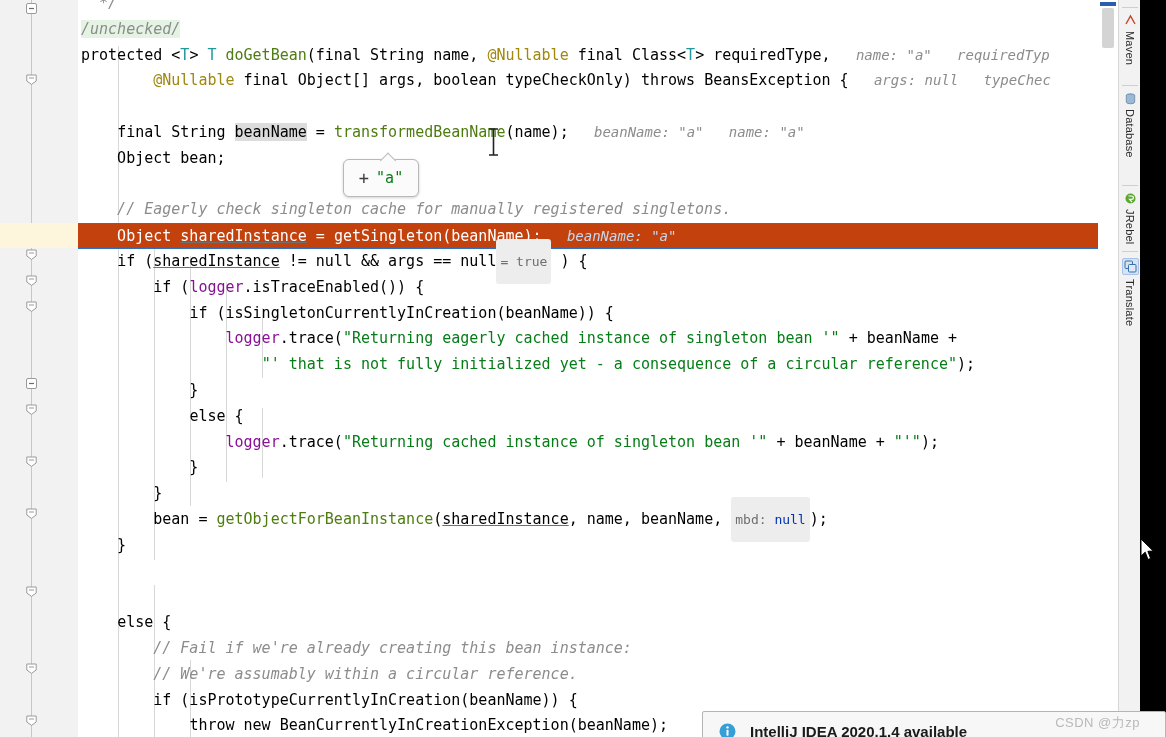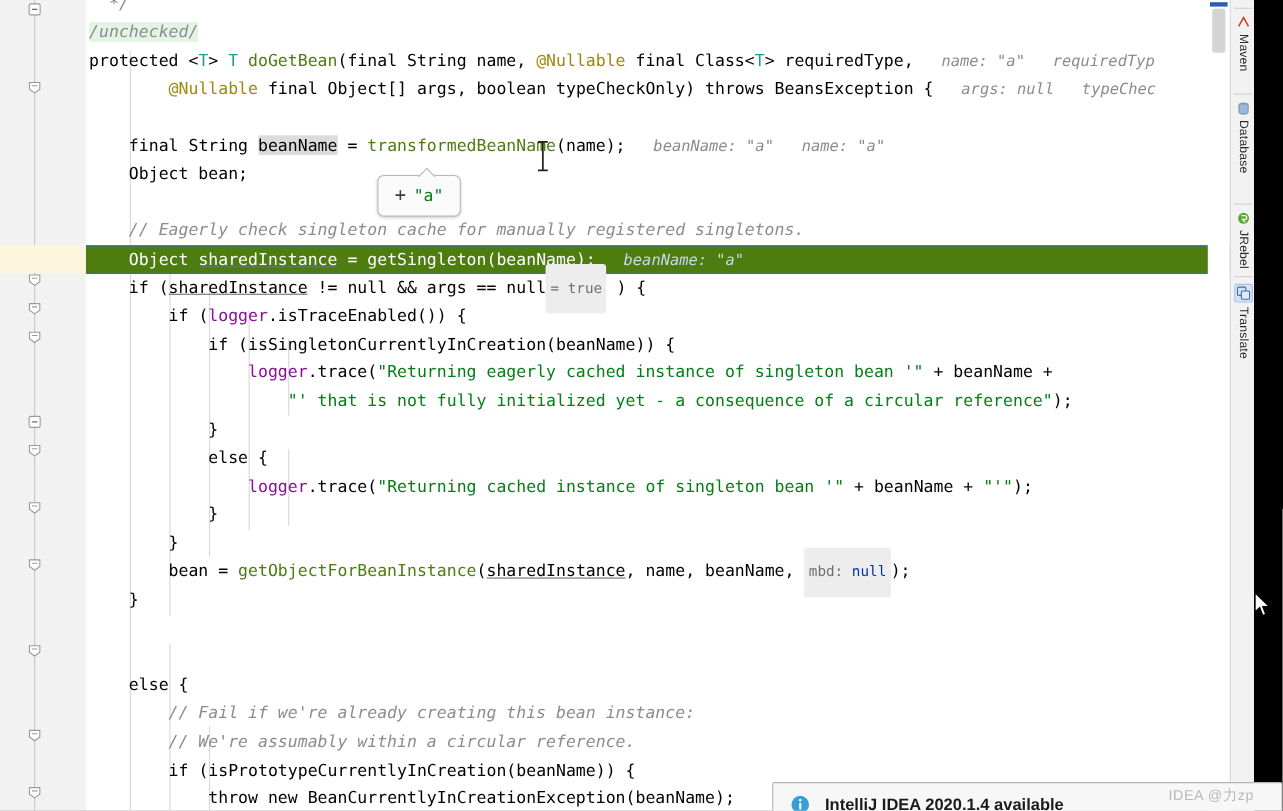--- a/index.html
+++ b/index.html
@@ -75,21 +75,21 @@
     white-space: pre;
     color: #000000;
   }
   .ln {
     position: relative;
     height: 25.8px;
     padding-left: 3px;
     box-sizing: border-box;
   }
   .ln.highlight {
-    background: #4d7c0f;
+    background: #c2410c;
     border-top: 1px solid #2f6fc0;
     border-bottom: 1px solid #2f6fc0;
     color: #ffffff;
     width: 1040px;
   }
   .ln.highlight .kw,
   .ln.highlight .ident,
   .ln.highlight .call,
   .ln.highlight .plain { color: #ffffff; }
   .ln.highlight .hintv { color: #c8d8ee; }
@@ -453,15 +453,15 @@
 
   <div class="notification">
     <svg class="notif-icon" viewBox="0 0 17 17">
       <circle cx="8.5" cy="8.5" r="8" fill="#389fd6"></circle>
       <rect x="7.5" y="6.8" width="2" height="6" rx="0.8" fill="#ffffff"></rect>
       <circle cx="8.5" cy="4.4" r="1.2" fill="#ffffff"></circle>
     </svg>
     <span class="notif-text">IntelliJ IDEA 2020.1.4 available</span>
   </div>
 
-  <div class="watermark">IDEA @力zp</div>
+  <div class="watermark">CSDN @力zp</div>
 
 </div>
 
 </body></html>

